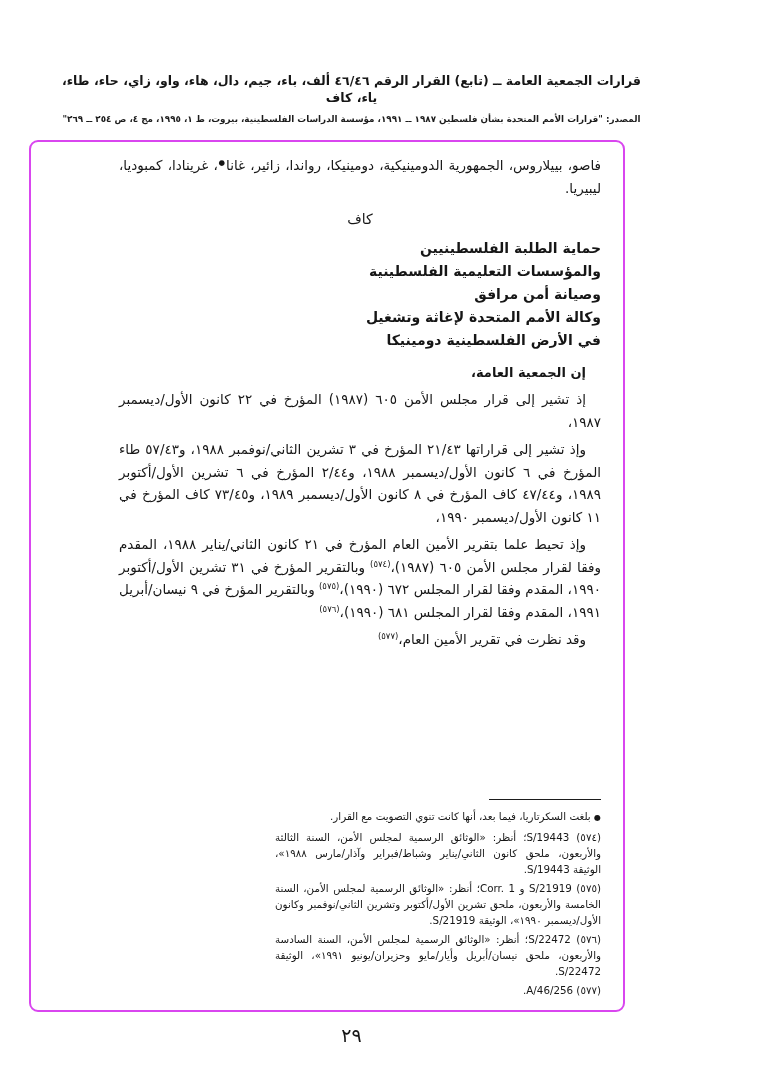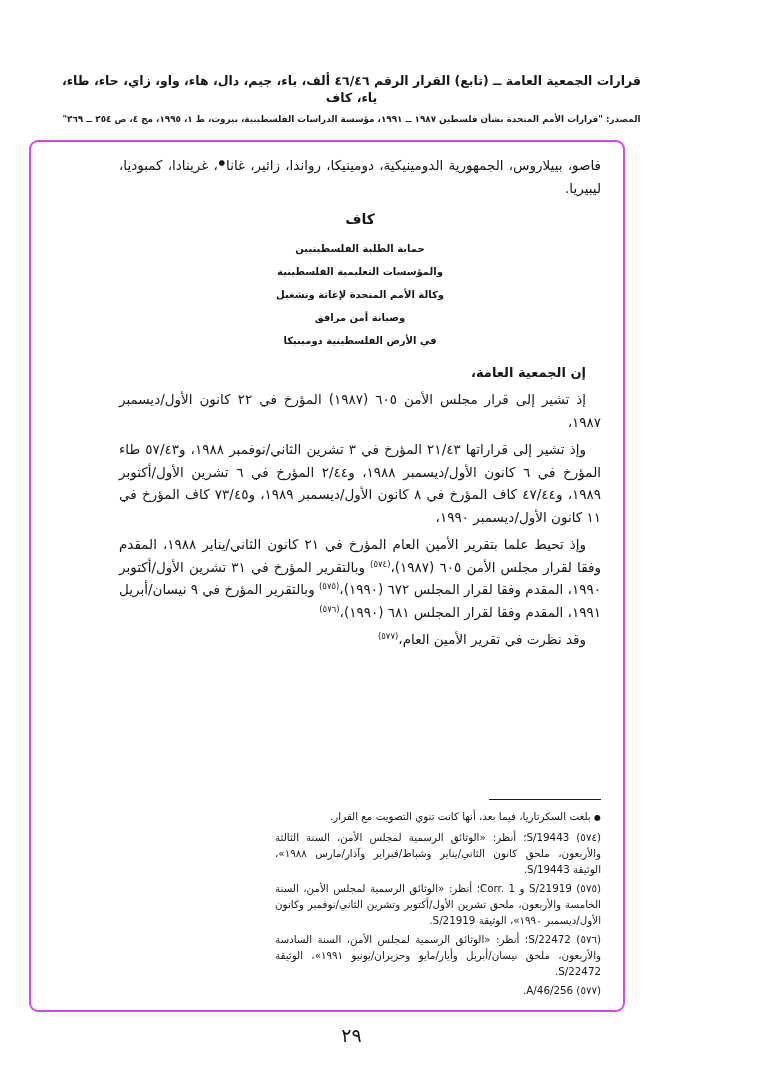--- a/index.html
+++ b/index.html
@@ -18,22 +18,22 @@
   .frame{
     position:absolute;top:140px;right:78px;width:596px;height:872px;
     box-sizing:border-box;border:2px solid #d946ef;border-radius:9px;
     overflow:hidden;background:#fff;
   }
 
   
   .main{position:absolute;top:12px;right:22px;width:482px;}
   .para{font-size:13.5px;line-height:22.5px;text-align:justify;text-indent:15px;margin:0 0 5px 0;}
   .cont{text-indent:0;}
-  .sect{font-weight:bold;font-size:14px;text-align:center;margin:12px 0 10px 0;}
-  .title{font-weight:bold;font-size:10px;line-height:23px;text-align:center;margin:0 0 10px 0;}
+  .sect{font-weight:normal;font-size:14px;text-align:center;margin:12px 0 10px 0;}
+  .title{font-weight:bold;font-size:14px;line-height:23px;margin:0 0 10px 0;}
   .opening{font-weight:bold;font-size:13px;line-height:22px;text-indent:15px;margin:0 0 4px 0;}
   .lead{font-weight:normal;}
   sup.ref{font-size:8.5px;line-height:0;}
   sup.star{font-size:7.5px;line-height:0;}
 
   
   .fn-area{position:absolute;bottom:9px;right:22px;width:326px;}
   .fn-sep{width:112px;height:0;border-top:1.6px solid #1d1d1d;margin:0 0 8px 0;}
   .fn{font-size:10.3px;line-height:16px;text-align:justify;margin:0 0 3px 0;}
   .fn-marker{font-size:8px;}
@@ -56,22 +56,22 @@
 
     <div class="main">
 
       <p class="para cont"><span>فاصو، بييلاروس، الجمهورية الدومينيكية، دومينيكا، رواندا، زائير، غانا</span><sup class="star">●</sup><span>، غرينادا، كمبوديا، ليبيريا.</span></p>
 
       <div class="sect">كاف</div>
 
       <div class="title">
         <div>حماية الطلبة الفلسطينيين</div>
         <div>والمؤسسات التعليمية الفلسطينية</div>
+        <div>وصيانة أمن مرافق</div>
         <div>وكالة الأمم المتحدة لإغاثة وتشغيل</div>
-        <div>وصيانة أمن مرافق</div>
         <div>في الأرض الفلسطينية دومينيكا</div>
       </div>
 
       <p class="opening">إن الجمعية العامة،</p>
 
       <p class="para"><span class="lead">إذ تشير</span><span> إلى قرار مجلس الأمن ٦٠٥ (١٩٨٧) المؤرخ في ٢٢ كانون الأول/ديسمبر ١٩٨٧،</span></p>
 
       <p class="para"><span class="lead">وإذ تشير</span><span> إلى قراراتها ٤٣/‏٢١ المؤرخ في ٣ تشرين الثاني/نوفمبر ١٩٨٨، و٤٣/‏٥٧ طاء المؤرخ في ٦ كانون الأول/ديسمبر ١٩٨٨، و٤٤/‏٢ المؤرخ في ٦ تشرين الأول/أكتوبر ١٩٨٩، و٤٤/‏٤٧ كاف المؤرخ في ٨ كانون الأول/ديسمبر ١٩٨٩، و٤٥/‏٧٣ كاف المؤرخ في ١١ كانون الأول/ديسمبر ١٩٩٠،</span></p>
 
       <p class="para"><span class="lead">وإذ تحيط علما</span><span> بتقرير الأمين العام المؤرخ في ٢١ كانون الثاني/يناير ١٩٨٨، المقدم وفقا لقرار مجلس الأمن ٦٠٥ (١٩٨٧)،</span><sup class="ref">(٥٧٤)</sup><span> وبالتقرير المؤرخ في ٣١ تشرين الأول/أكتوبر ١٩٩٠، المقدم وفقا لقرار المجلس ٦٧٢ (١٩٩٠)،</span><sup class="ref">(٥٧٥)</sup><span> وبالتقرير المؤرخ في ٩ نيسان/أبريل ١٩٩١، المقدم وفقا لقرار المجلس ٦٨١ (١٩٩٠)،</span><sup class="ref">(٥٧٦)</sup></p>

